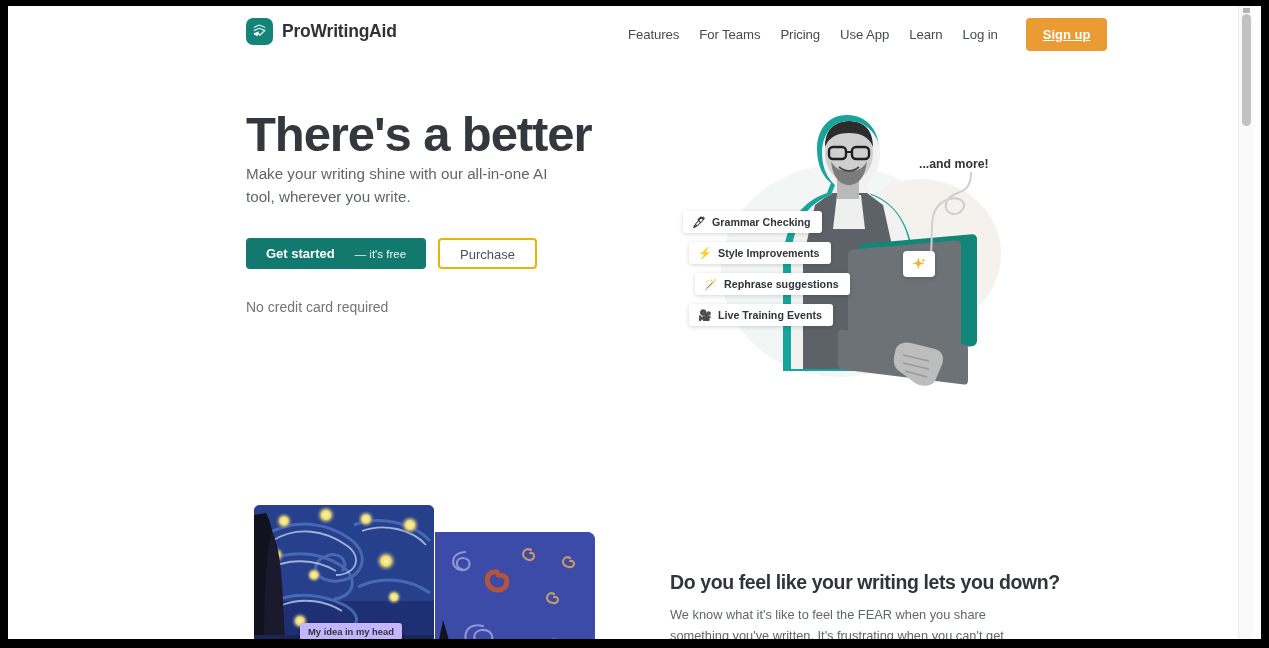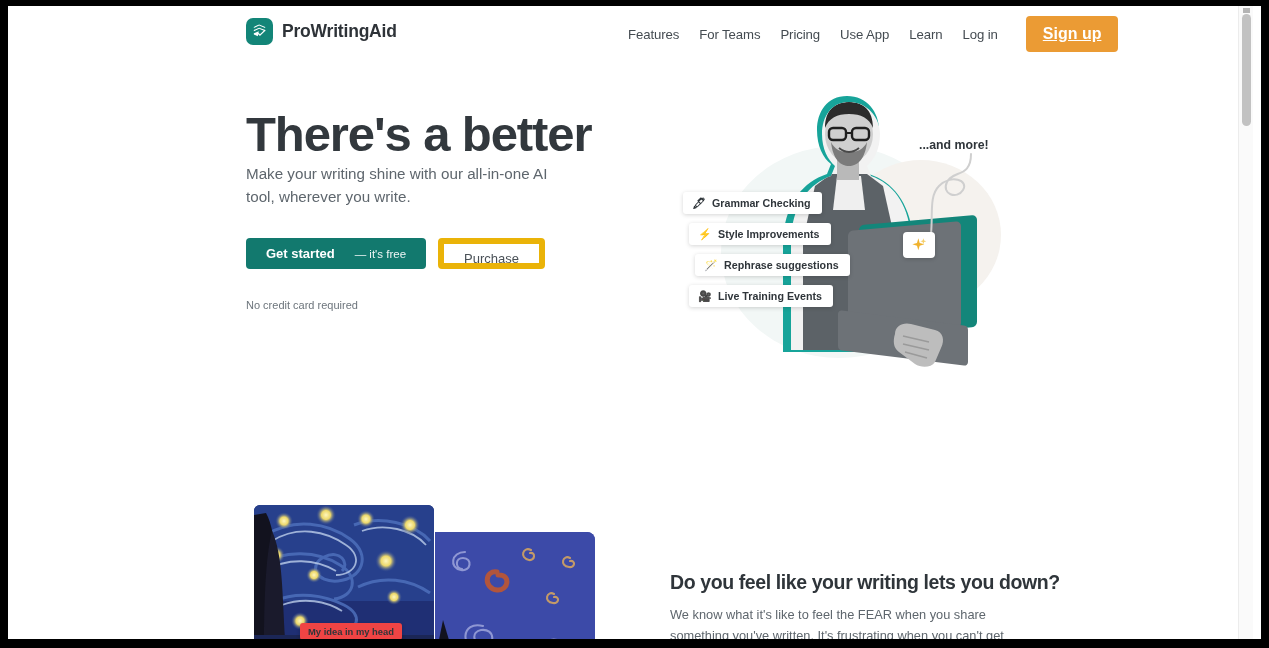--- a/index.html
+++ b/index.html
@@ -59,21 +59,21 @@
   }
   .nav a {
     font-size: 13.2px; color: #444b51; text-decoration: none;
     padding: 6px 10px; white-space: nowrap; letter-spacing: -0.1px;
   }
   .nav a:first-child { padding-left: 4px; }
   .btn-signup {
     margin-left: 18px;
     background: #eb9b34;
     color: #fff; border: none; border-radius: 4px;
-    font-size: 16px; font-weight: bold;
+    font-size: 13px; font-weight: bold;
     padding: 9px 17px; cursor: pointer;
     font-family: "Liberation Sans", sans-serif;
     white-space: nowrap;
     text-decoration: underline;
   }
 
   
   .hero {
     position: absolute; left: 0; top: 56px;
     width: 1245px; height: 420px;
@@ -89,30 +89,30 @@
   }
   .hero-ctas { margin-top: 30px; display: flex; align-items: center; gap: 12px; }
   .btn-primary {
     background: #12796e; color: #fff; border: none; border-radius: 4px;
     padding: 0 20px; height: 31px; line-height: 31px;
     font-size: 13px; font-weight: bold; cursor: pointer;
     font-family: "Liberation Sans", sans-serif; white-space: nowrap;
   }
   .btn-primary .free { font-weight: normal; font-size: 11.5px; opacity: .93; margin-left: 20px; }
   .btn-outline {
-    background: #fff; color: #4a5157; border: 6px solid #eab308; border-radius: 4px;
+    background: #fff; color: #4a5157; border: 2px solid #eab308; border-radius: 4px;
     padding: 0 20px; height: 31px; line-height: 29px;
     font-size: 13px; cursor: pointer;
     font-family: "Liberation Sans", sans-serif; white-space: nowrap;
   }
-  .hero-note { margin-top: 30px; font-size: 11px; color: #6d757c; }
+  .hero-note { margin-top: 30px; font-size: 14px; color: #6d757c; }
 
   
   .hero-art {
-    position: absolute; left: 655px; top: 8px;
+    position: absolute; left: 655px; top: 27px;
     width: 370px; height: 330px;
   }
   .art-blob {
     position: absolute; left: 58px; top: 76px; width: 236px; height: 212px;
     border-radius: 50%;
     background: #f2f7f6;
   }
   .art-blob2 {
     position: absolute; left: 178px; top: 90px; width: 160px; height: 150px;
     border-radius: 50%;
@@ -181,21 +181,21 @@
   .sec2 { position: absolute; left: 0; top: 470px; width: 1245px; height: 180px; }
   .starry {
     position: absolute; left: 246px; top: 29px;
     width: 180px; height: 148px;
     border-radius: 6px;
     overflow: hidden;
   }
   .starry svg { display: block; }
   .idea-chip {
     position: absolute; left: 292px; top: 147px;
-    background: #ef4444; box-shadow: 0 1px 4px rgba(0,0,0,.2);
+    background: #c4b5fd; box-shadow: 0 1px 4px rgba(0,0,0,.2);
     border-radius: 3px; padding: 3px 8px;
     font-size: 9.4px; font-weight: bold; color: #2f353a;
     white-space: nowrap; z-index: 6;
   }
   .doodle-card {
     position: absolute; left: 427px; top: 56px;
     width: 160px; height: 128px;
     background: #3c4aa8;
     border-radius: 0 8px 8px 0;
     overflow: hidden;

